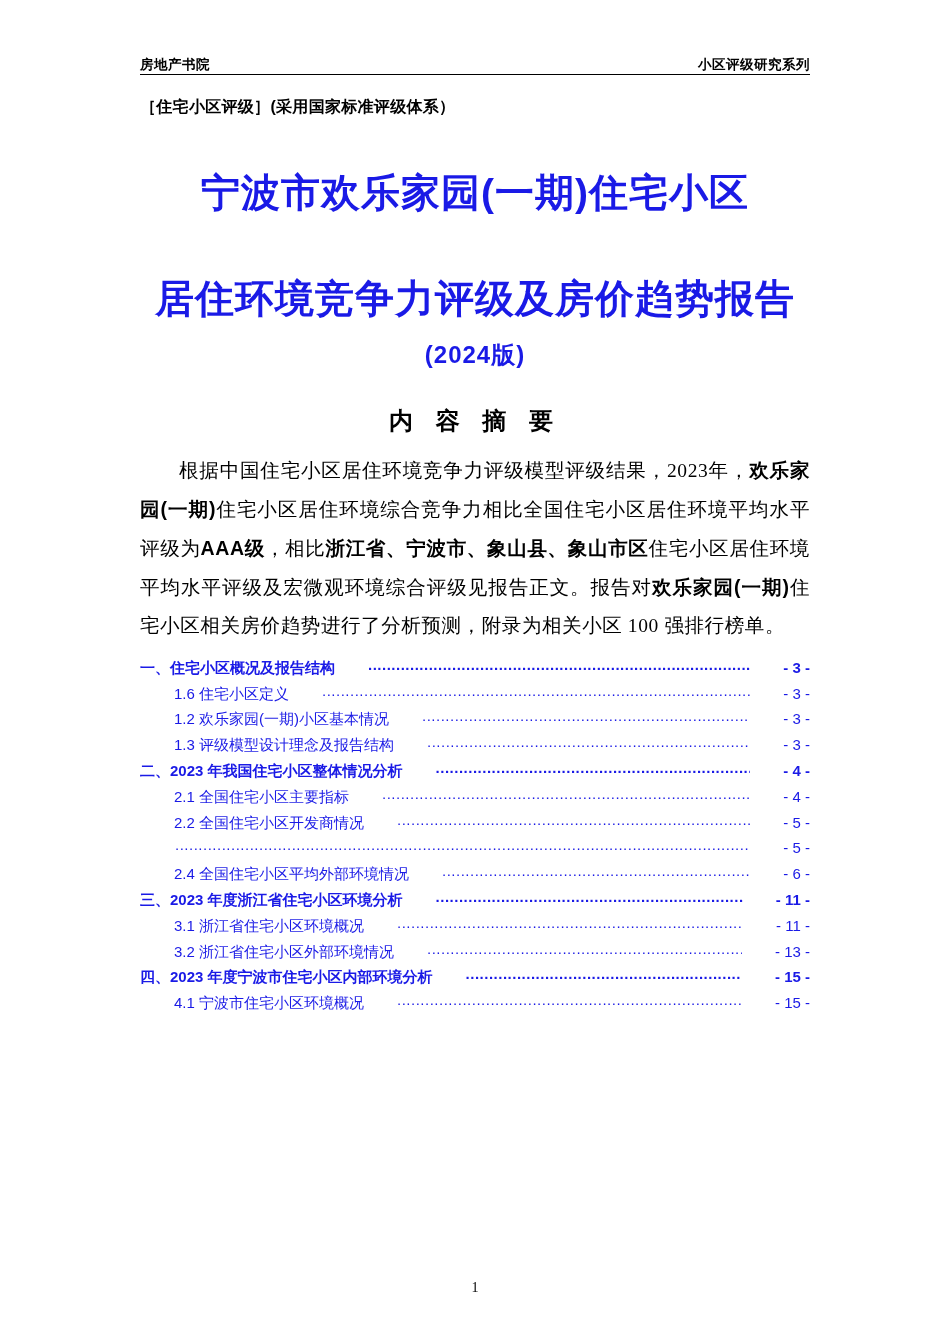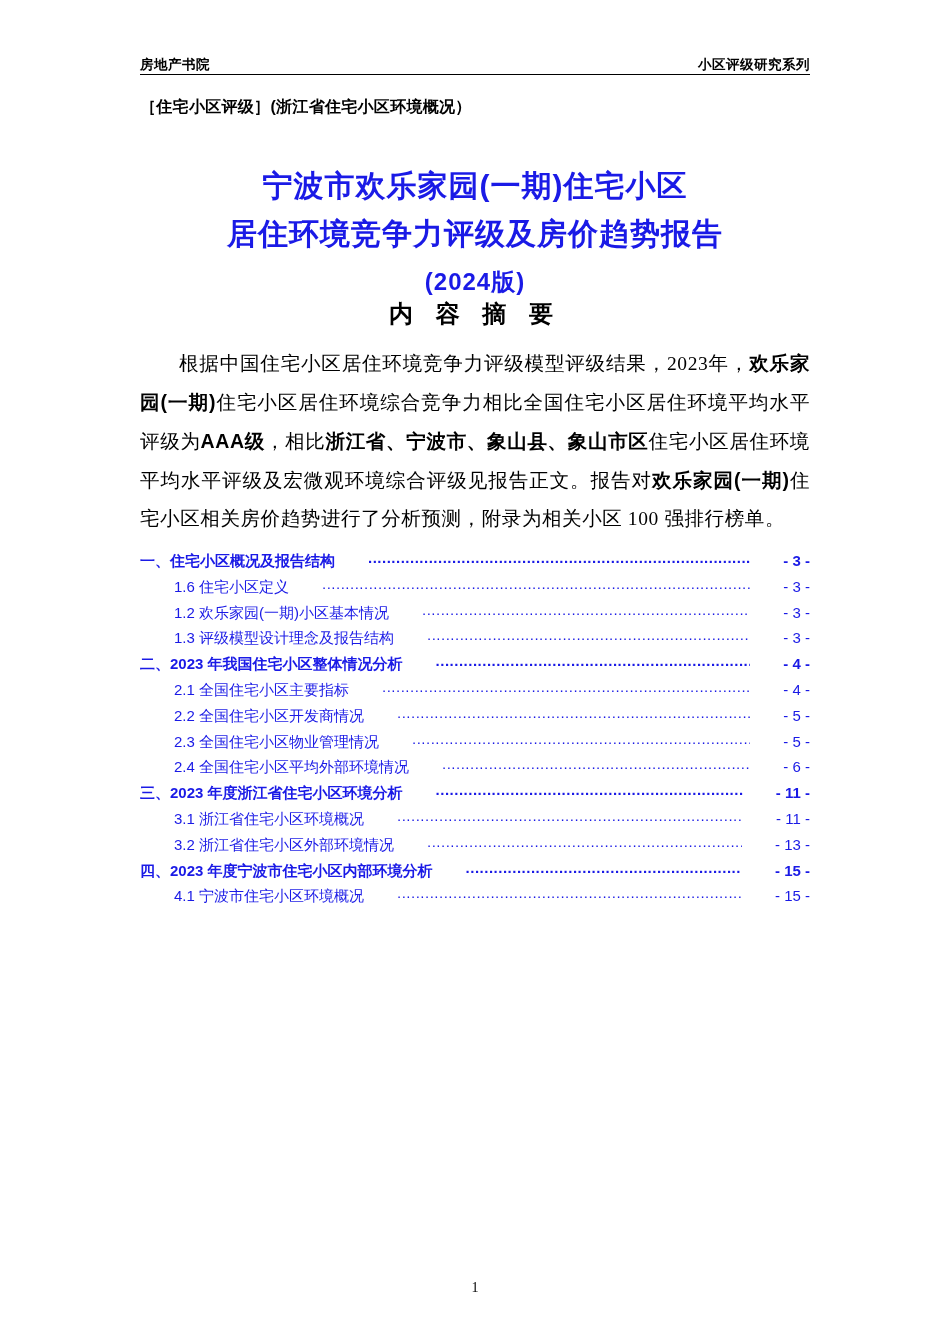--- a/index.html
+++ b/index.html
@@ -46,40 +46,42 @@
     letter-spacing: 0.3px;
   }
 
   
   .title-block {
     margin-top: 44px;
     text-align: center;
     color: #1a1ae6;
   }
   .title-line {
-    font-size: 30px;
+    font-size: 39px;
     font-weight: bold;
     font-family: "Liberation Sans", sans-serif;
     line-height: 1.6;
     letter-spacing: 1px;
+    margin-top: 44px;
   }
   .title-version {
     font-size: 24px;
     font-weight: bold;
     font-family: "Liberation Sans", sans-serif;
     margin-top: 8px;
     letter-spacing: 1px;
   }
 
   
   .section-heading {
     text-align: center;
     font-size: 24px;
     font-weight: bold;
     font-family: "Liberation Sans", sans-serif;
+    margin-top: 34px;
     letter-spacing: 8px;
   }
   .abstract {
     margin-top: 14px;
     font-size: 19.5px;
     line-height: 1.95;
     text-align: justify;
     text-justify: inter-ideograph;
     text-indent: 2em;
     letter-spacing: 0.6px;
@@ -141,21 +143,21 @@
 </head>
 <body>
 
 <div class="page">
 
   <div class="header">
     <div class="left">房地产书院</div>
     <div class="right">小区评级研究系列</div>
   </div>
 
-  <div class="bracket-line">［住宅小区评级］(浙江省住宅小区环境概况）</div>
+  <div class="bracket-line">［住宅小区评级］(采用国家标准评级体系）</div>
 
   <div class="title-block">
     <div class="title-line">宁波市欢乐家园(一期)住宅小区</div>
     <div class="title-line">居住环境竞争力评级及房价趋势报告</div>
     <div class="title-version">(2024版)</div>
   </div>
 
   <div class="section-heading">内 容 摘 要</div>
   <div class="abstract" id="abstract-body"><span>根据中国住宅小区居住环境竞争力评级模型评级结果，2023年，</span><b>欢乐家园(一期)</b><span>住宅小区居住环境综合竞争力相比全国住宅小区居住环境平均水平评级为</span><b>AAA级</b><span>，相比</span><b>浙江省、宁波市、象山县、象山市区</b><span>住宅小区居住环境平均水平评级及宏微观环境综合评级见报告正文。报告对</span><b>欢乐家园(一期)</b><span>住宅小区相关房价趋势进行了分析预测，附录为相关小区 100 强排行榜单。</span></div>
 
@@ -189,21 +191,20 @@
         <span class="toc-label">2.1  全国住宅小区主要指标</span>
         <span class="toc-dots"></span>
         <span class="toc-page">- 4 -</span>
       </div>
       <div class="toc-item lvl2">
         <span class="toc-label">2.2  全国住宅小区开发商情况</span>
         <span class="toc-dots"></span>
         <span class="toc-page">- 5 -</span>
       </div>
       <div class="toc-item lvl2">
-        <span class="toc-label">2.3  全国住宅小区物业管理情况</span>
         <span class="toc-dots"></span>
         <span class="toc-page">- 5 -</span>
       </div>
       <div class="toc-item lvl2">
         <span class="toc-label">2.4  全国住宅小区平均外部环境情况</span>
         <span class="toc-dots"></span>
         <span class="toc-page">- 6 -</span>
       </div>
       <div class="toc-item lvl1">
         <span class="toc-label">三、2023 年度浙江省住宅小区环境分析</span>

